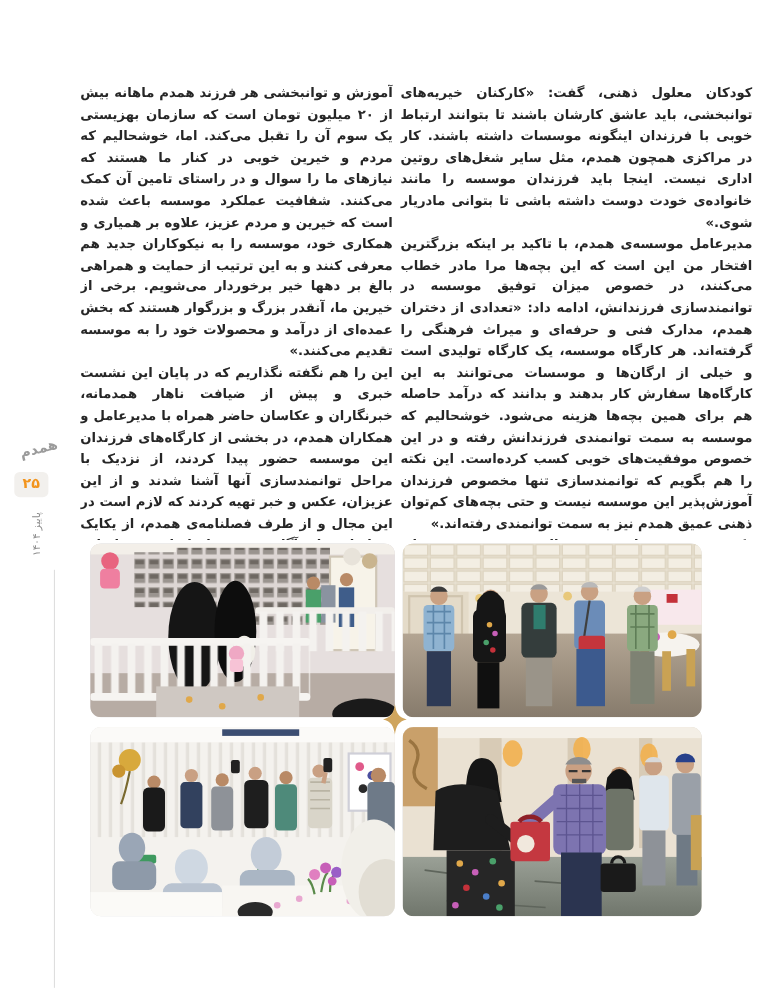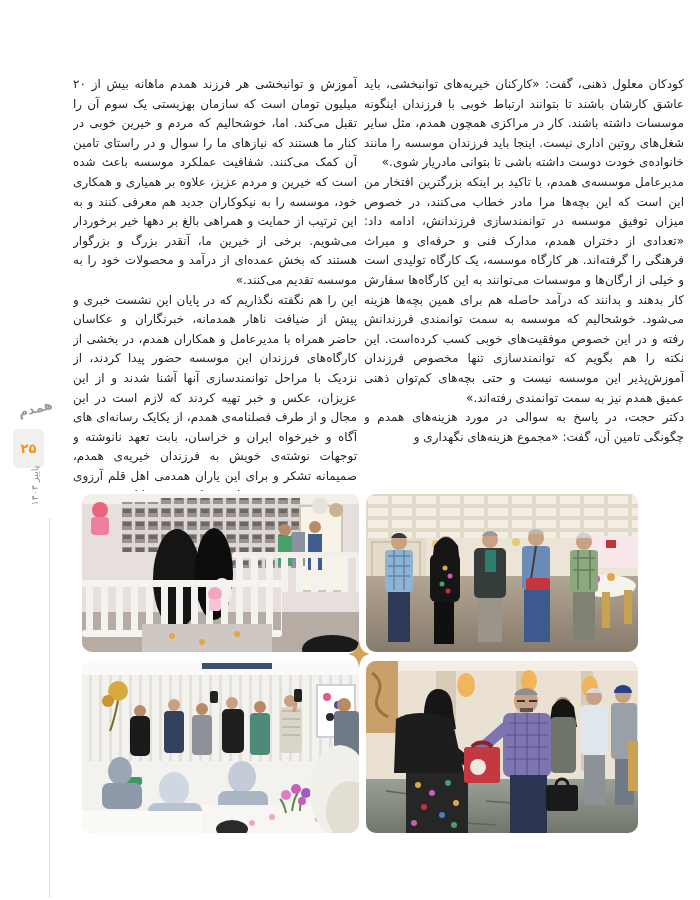--- a/index.html
+++ b/index.html
@@ -1,28 +1,28 @@
 <!DOCTYPE html>
 <html lang="fa"><head>
 <meta charset="utf-8">
 <style>
   html,body{margin:0;padding:0;background:#ffffff;}
   .page{position:relative;width:700px;height:900px;background:#ffffff;overflow:hidden;
         font-family:"DejaVu Sans",sans-serif;direction:rtl;}
   
   .col{position:absolute;top:75px;height:416px;overflow:hidden;
-       font-size:12px;line-height:19.6px;font-weight:normal;color:#262626;
+       font-size:12px;line-height:19.6px;font-weight:bold;color:#262626;
        text-align:justify;letter-spacing:-0.2px;}
   .col p{margin:0;padding:0;}
   .col-right{right:16px;width:320px;margin-left:33px;}
   .col-left{left:73px;width:284px;}
   
   .logo{position:absolute;left:18px;top:401px;color:#9b9b9b;font-size:13px;
         font-weight:bold;transform:rotate(-14deg);letter-spacing:-1px;}
-  .badge{position:absolute;left:13px;top:429px;width:31px;height:39px;
+  .badge{position:absolute;left:13px;top:429px;width:31px;height:23px;
          background:#f2f0ed;border-radius:5px;color:#f2941d;font-weight:bold;
          font-size:13px;display:flex;align-items:center;justify-content:center;}
   .vdate{position:absolute;left:2px;top:480px;width:64px;text-align:center;
          color:#8e8e8e;font-size:9.5px;transform:rotate(-90deg);transform-origin:center;}
   .vline{position:absolute;left:49px;top:518px;width:1px;height:380px;background:#dedede;}
   
   .photo{position:absolute;border-radius:10px;overflow:hidden;background:#ddd;}
   .photo svg{display:block;width:100%;height:100%;}
   .ph-tl{left:82px;top:494px;width:277px;height:158px;}
   .ph-tr{left:366px;top:494px;width:272px;height:158px;}

